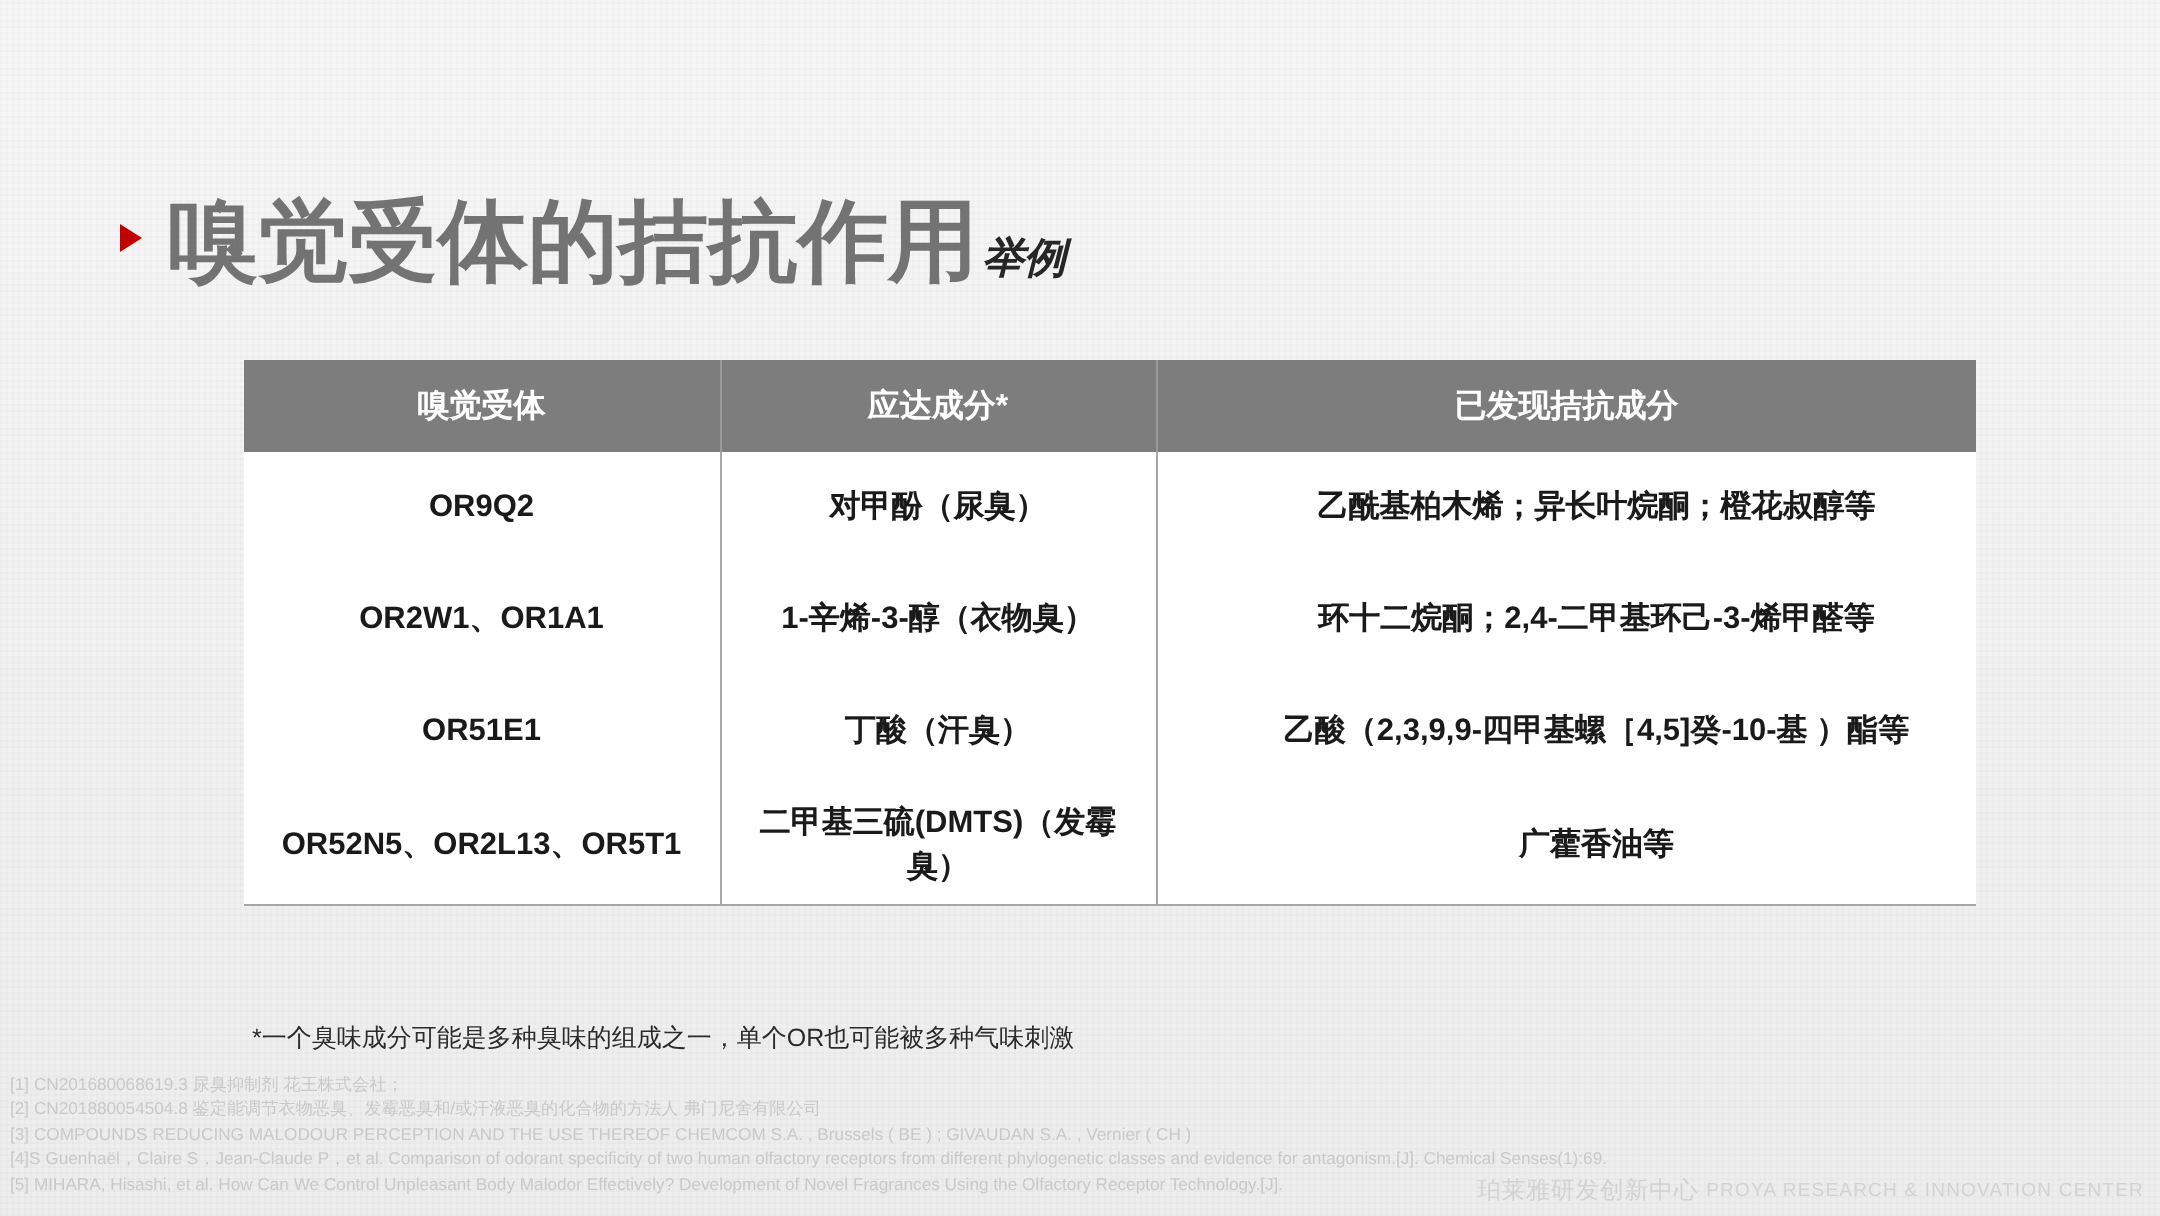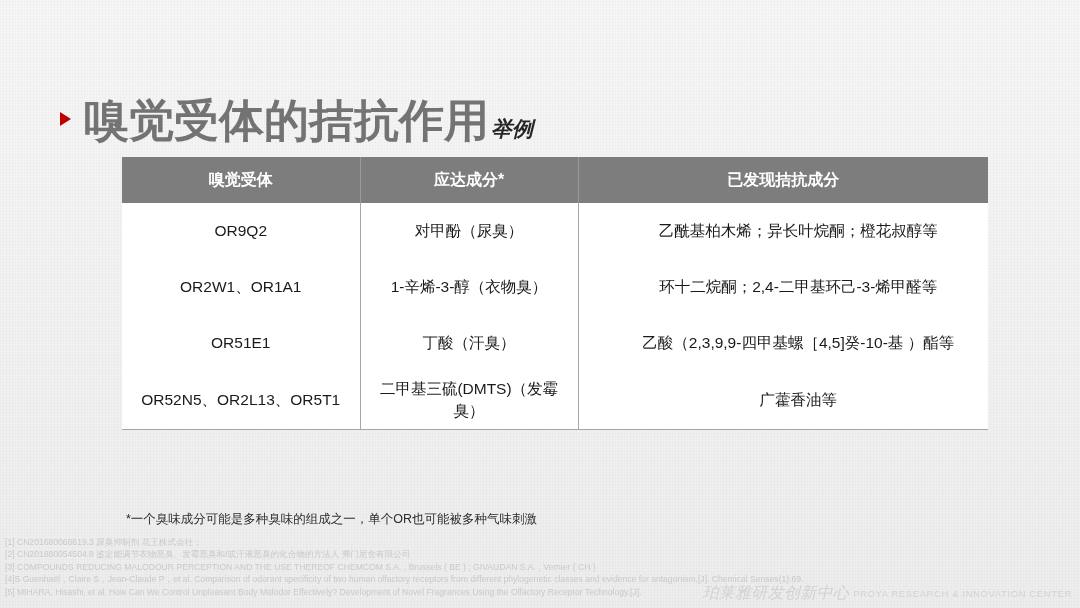--- a/index.html
+++ b/index.html
@@ -57,21 +57,21 @@
     color: #262626;
     margin-left: 2px;
     line-height: 1;
     font-style: italic;
   }
 
   
   #table-wrap {
     position: absolute;
     left: 122px;
-    top: 157px;
+    top: 180px;
     width: 866px;
   }
   table.data {
     width: 100%;
     border-collapse: collapse;
     table-layout: fixed;
     background: #ffffff;
   }
   table.data col.c1 { width: 238px; }
   table.data col.c2 { width: 218px; }
@@ -94,21 +94,21 @@
     background: #ffffff;
     color: #1a1a1a;
     font-size: 15.5px;
     text-align: center;
     vertical-align: middle;
     border-right: 1px solid #a6a6a6;
     padding: 6px 8px;
     line-height: 1.45;
   }
   table.data tbody td:last-child { border-right: none; padding-left: 38px; }
-  table.data tbody tr { height: 56px; }
+  table.data tbody tr { height: 56px; font-weight: bold; }
   table.data tbody tr.tall { height: 58px; }
 
   #table-bottom-rule {
     height: 1px;
     background: #a6a6a6;
     width: 100%;
   }
 
   #table-footnote {
     position: absolute;
@@ -143,23 +143,22 @@
     right: 8px;
     bottom: 4px;
     display: flex;
     align-items: center;
     gap: 4px;
     color: #d2d2d2;
     white-space: nowrap;
     pointer-events: none;
   }
   #watermark .wm-cn {
-    font-size: 16px;
+    font-size: 12px;
     letter-spacing: 0.3px;
-    font-style: italic;
   }
   #watermark .wm-en {
     font-size: 9.5px;
     letter-spacing: 0.6px;
   }
 </style>
 </head>
 <body>
 
 <div id="slide"></div>

